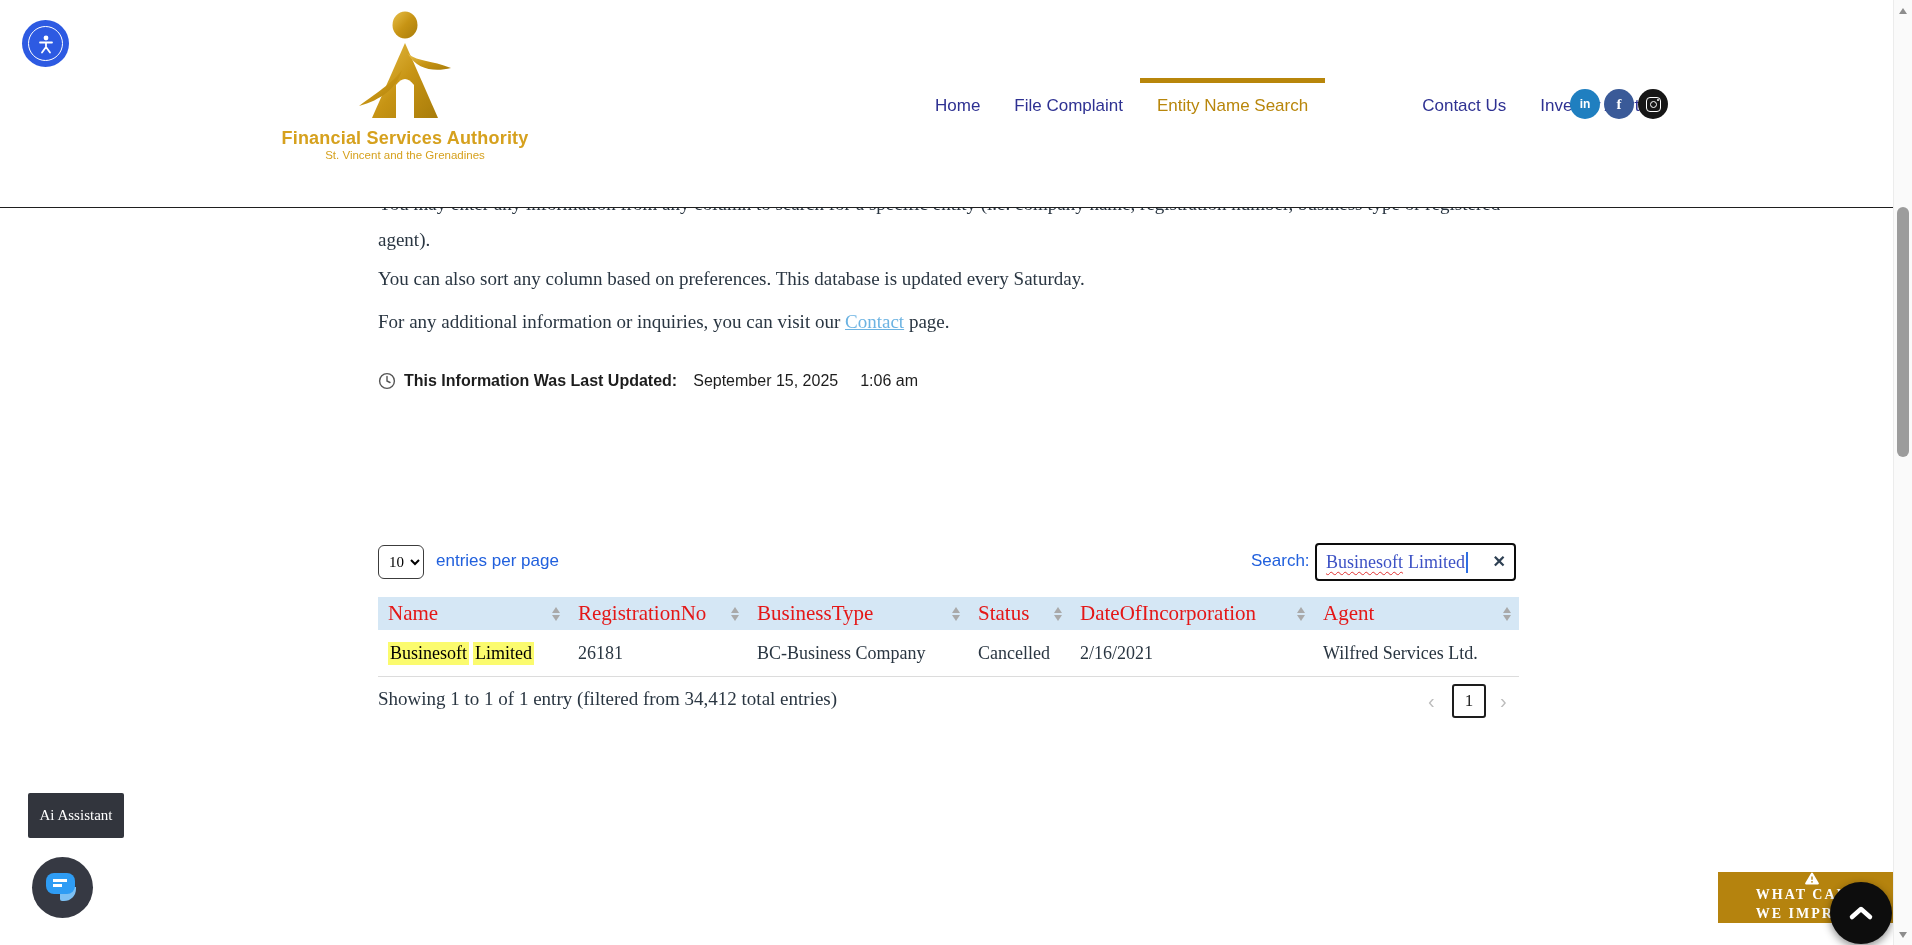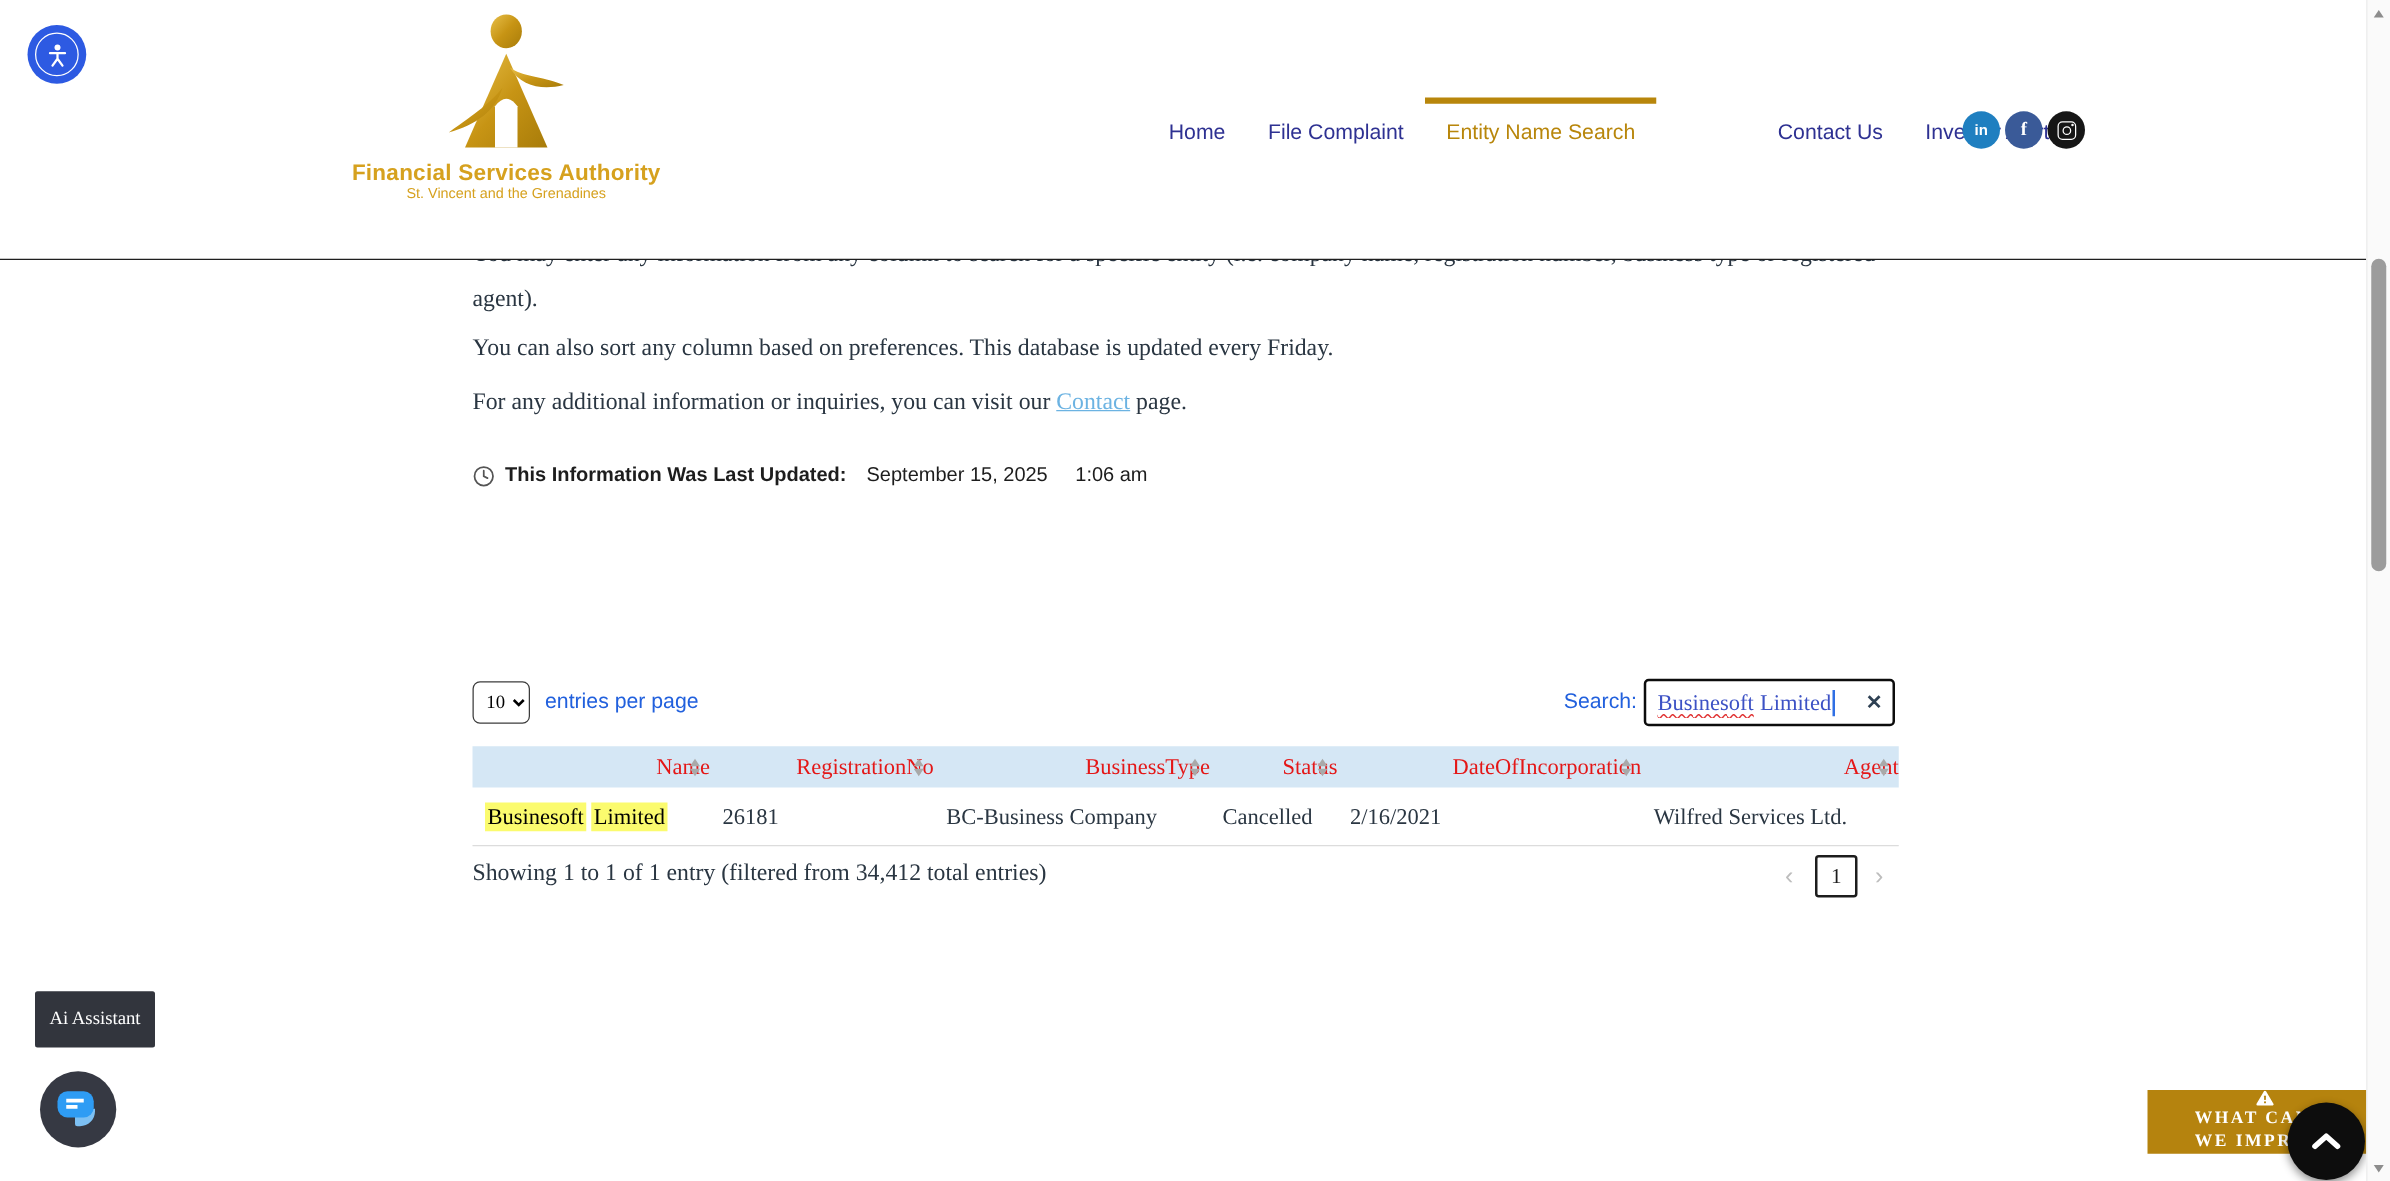--- a/index.html
+++ b/index.html
@@ -69,21 +69,21 @@
   #search-w2 { margin-left:5px; }
   #caret { width:2px; height:21px; background:#2f6fe4; margin-left:1px; }
   #clear-btn { position:absolute; right:8px; top:7px; font-size:16px; font-weight:bold;
                color:#2e4053; cursor:pointer; }
 
   
   #tbl { position:absolute; left:378px; top:597px; width:1141px; z-index:1; }
   .tr { display:flex; }
   .thead { background:#d5e7f5; height:33px; }
   .th { position:relative; display:flex; align-items:center; padding-left:10px;
-        font-family:"Liberation Serif",serif; font-size:18px; color:#e41717; cursor:pointer;justify-content:flex-end; }
+        font-family:"Liberation Serif",serif; font-size:21px; color:#e41717; cursor:pointer; }
   .tbody { height:47px; border-bottom:1px solid #dcdcdc; }
   .td { display:flex; align-items:center; padding-left:10px;
         font-family:"Liberation Serif",serif; font-size:18px; color:#2a3642; }
   .c0{width:190px}.c1{width:179px}.c2{width:221px}.c3{width:102px}.c4{width:243px}.c5{width:206px}
   .sort { position:absolute; right:7px; top:50%; transform:translateY(-50%); width:9px; height:16px; }
   .sort i { position:absolute; left:0; width:0; height:0; border-left:4.5px solid transparent;
             border-right:4.5px solid transparent; }
   .sort .up { top:1px; border-bottom:6px solid #a9a9a9; }
   .sort .dn { bottom:1px; border-top:6px solid #a9a9a9; }
   mark { background:#fbfb6e; padding:1px 2px; }
@@ -175,21 +175,21 @@
     <div class="soc ig">
         <div class="ig-cam"></div>
       </div>
   </div>
 </div>
 
 <div id="p1" class="serif">
   <div>You may enter any information from any column to search for a specific entity (i.e. company name, registration number, business type or registered</div>
   <div>agent).</div>
 </div>
-<div id="p2" class="serif">You can also sort any column based on preferences. This database is updated every Friday.</div>
+<div id="p2" class="serif">You can also sort any column based on preferences. This database is updated every Saturday.</div>
 <div id="p3" class="serif">
   <span>For any additional information or inquiries, you can visit our</span>
   <span id="contact-link">Contact</span>
   <span>page.</span>
 </div>
 
 <div id="updated">
   <svg width="18" height="18" viewBox="0 0 18 18">
     <circle cx="9" cy="9" r="7.4" fill="none" stroke="#555" stroke-width="1.4"></circle>
     <path d="M9 4.5 L9 9 L12 10.5" fill="none" stroke="#555" stroke-width="1.4" stroke-linecap="round"></path>

